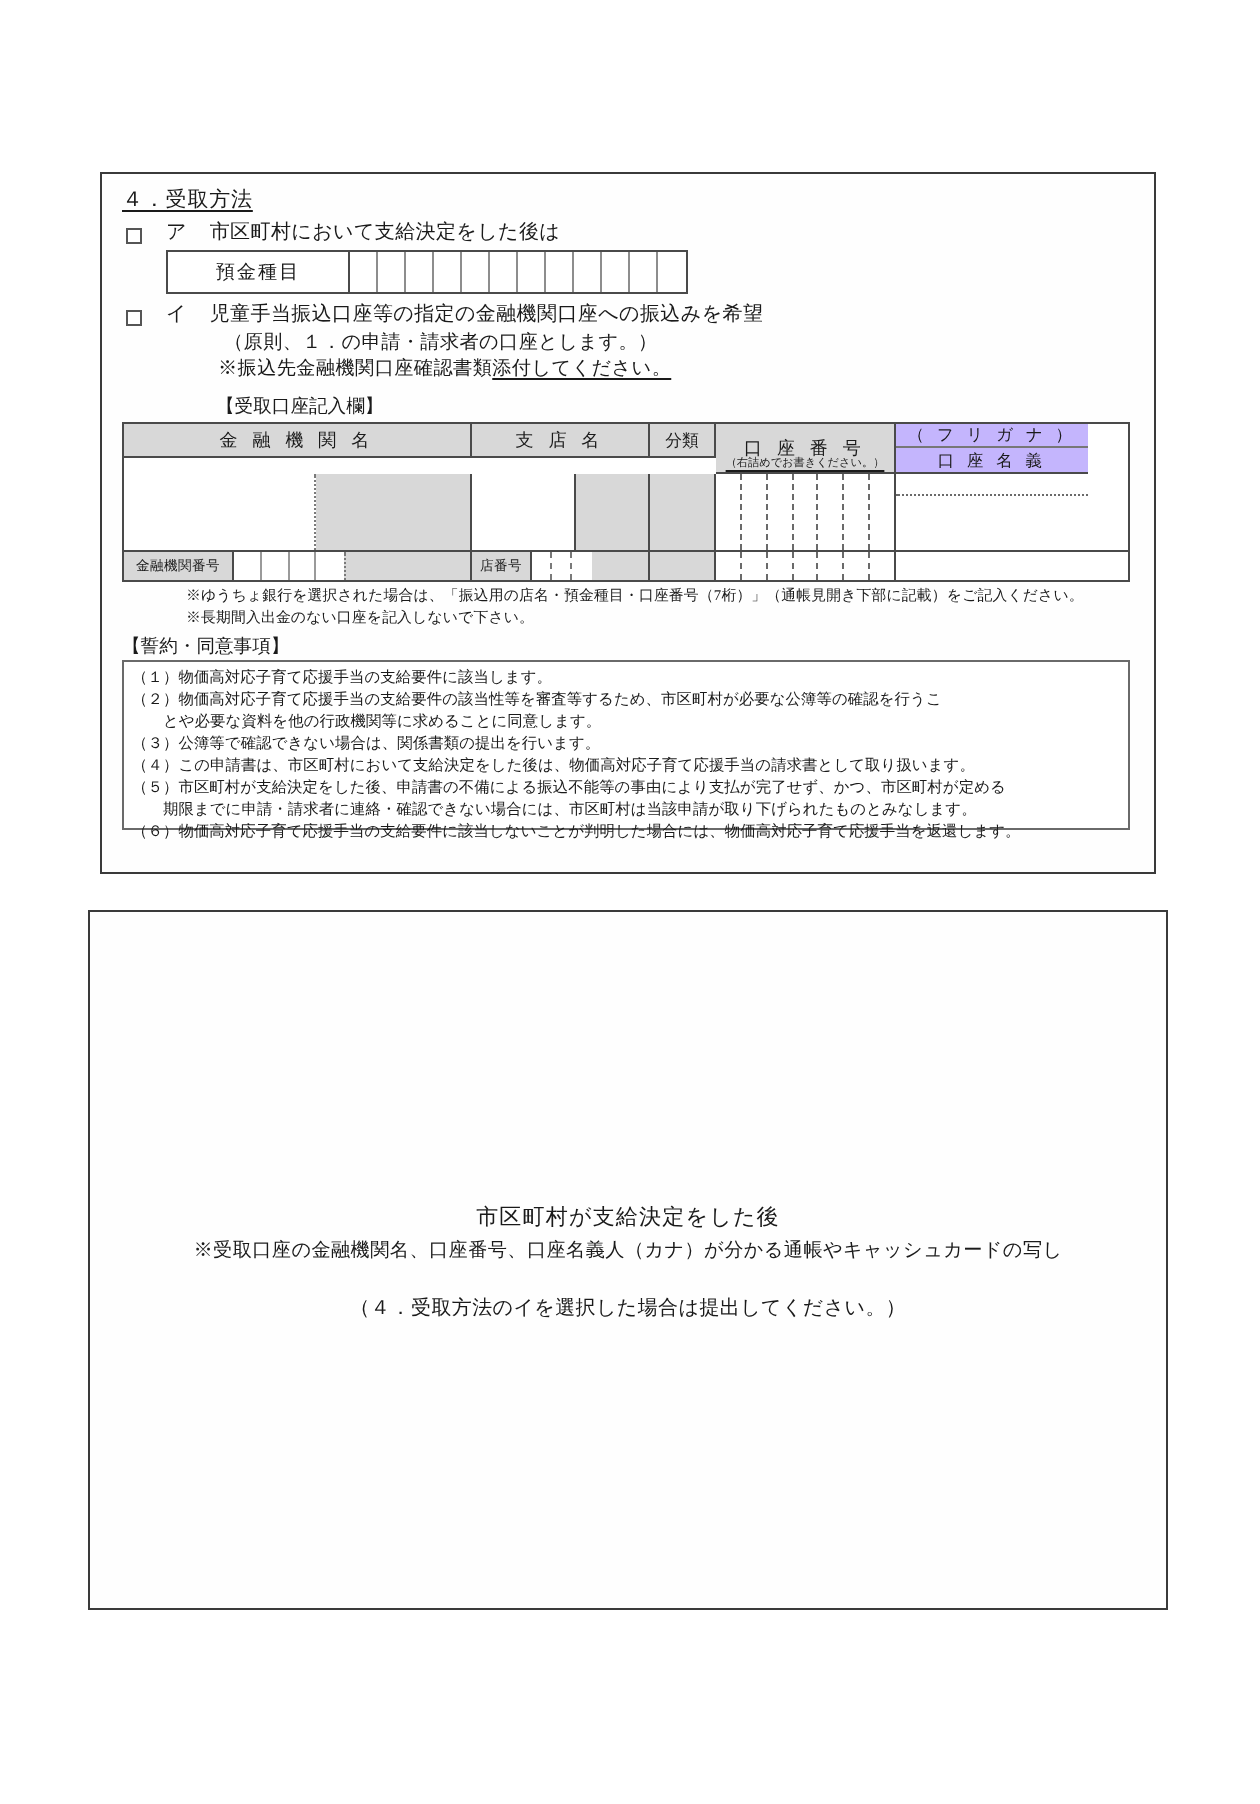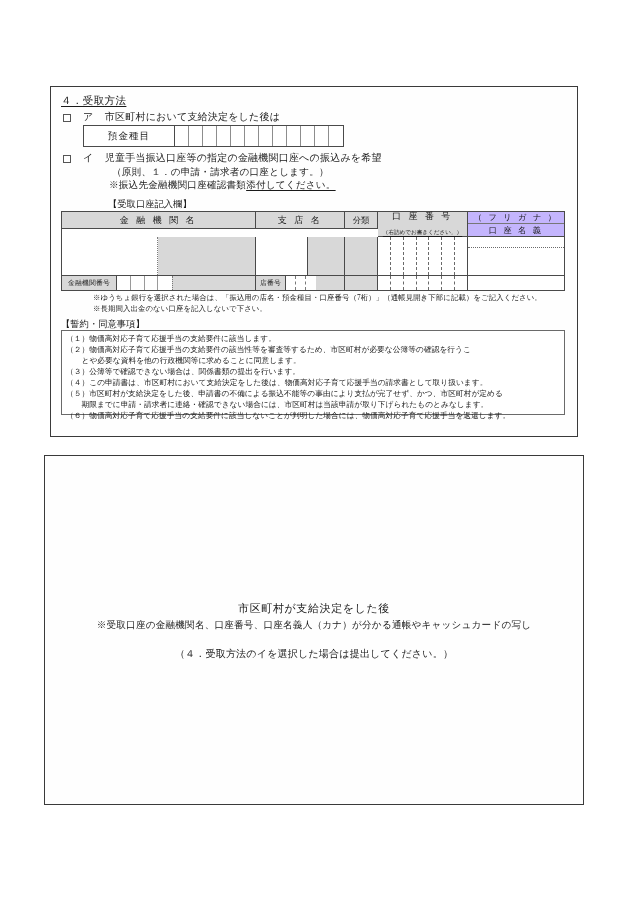--- a/index.html
+++ b/index.html
@@ -137,21 +137,21 @@
   .head {
     height: 17px;
     background: #d8d8d8;
     display: flex;
     align-items: center;
     justify-content: center;
     font-size: 9px;
     letter-spacing: 2.6px;
     border-bottom: 1px solid #4a4a4a;
   }
-  .head.split { flex-direction: column; justify-content: space-between; height: 25px; letter-spacing: 0; padding: 0; }
+  .head.split { flex-direction: column; justify-content: flex-end; height: 25px; letter-spacing: 0; padding: 0; }
   .head .lineA { letter-spacing: 2.6px; font-size: 9px; line-height: 1.05; }
   .head .lineB { font-size: 5.6px; letter-spacing: 0; line-height: 1.05; margin-top: 1px; }
 
   .head-stack {
     height: 25px;
     background: #c4b5fd;
     border-bottom: 1px solid #4a4a4a;
     box-sizing: border-box;
   }
   .head-stack .sub {
@@ -159,21 +159,21 @@
     display: flex;
     align-items: center;
     justify-content: center;
     font-size: 8.2px;
     letter-spacing: 2.2px;
     box-sizing: border-box;
   }
   .head-stack .sub.top { border-bottom: 1px solid #777; }
 
   
-  .w-bank   { width: 194px; }
+  .w-bank   { width: 174px; }
   .w-branch { width: 89px; }
   .w-type   { width: 33px; }
   .w-num    { width: 90px; }
   .w-name   { width: 96px; }
 
   
   .body-row { height: 38px; }
   .grey { background: #d8d8d8; }
   .white { background: #fff; }
 

